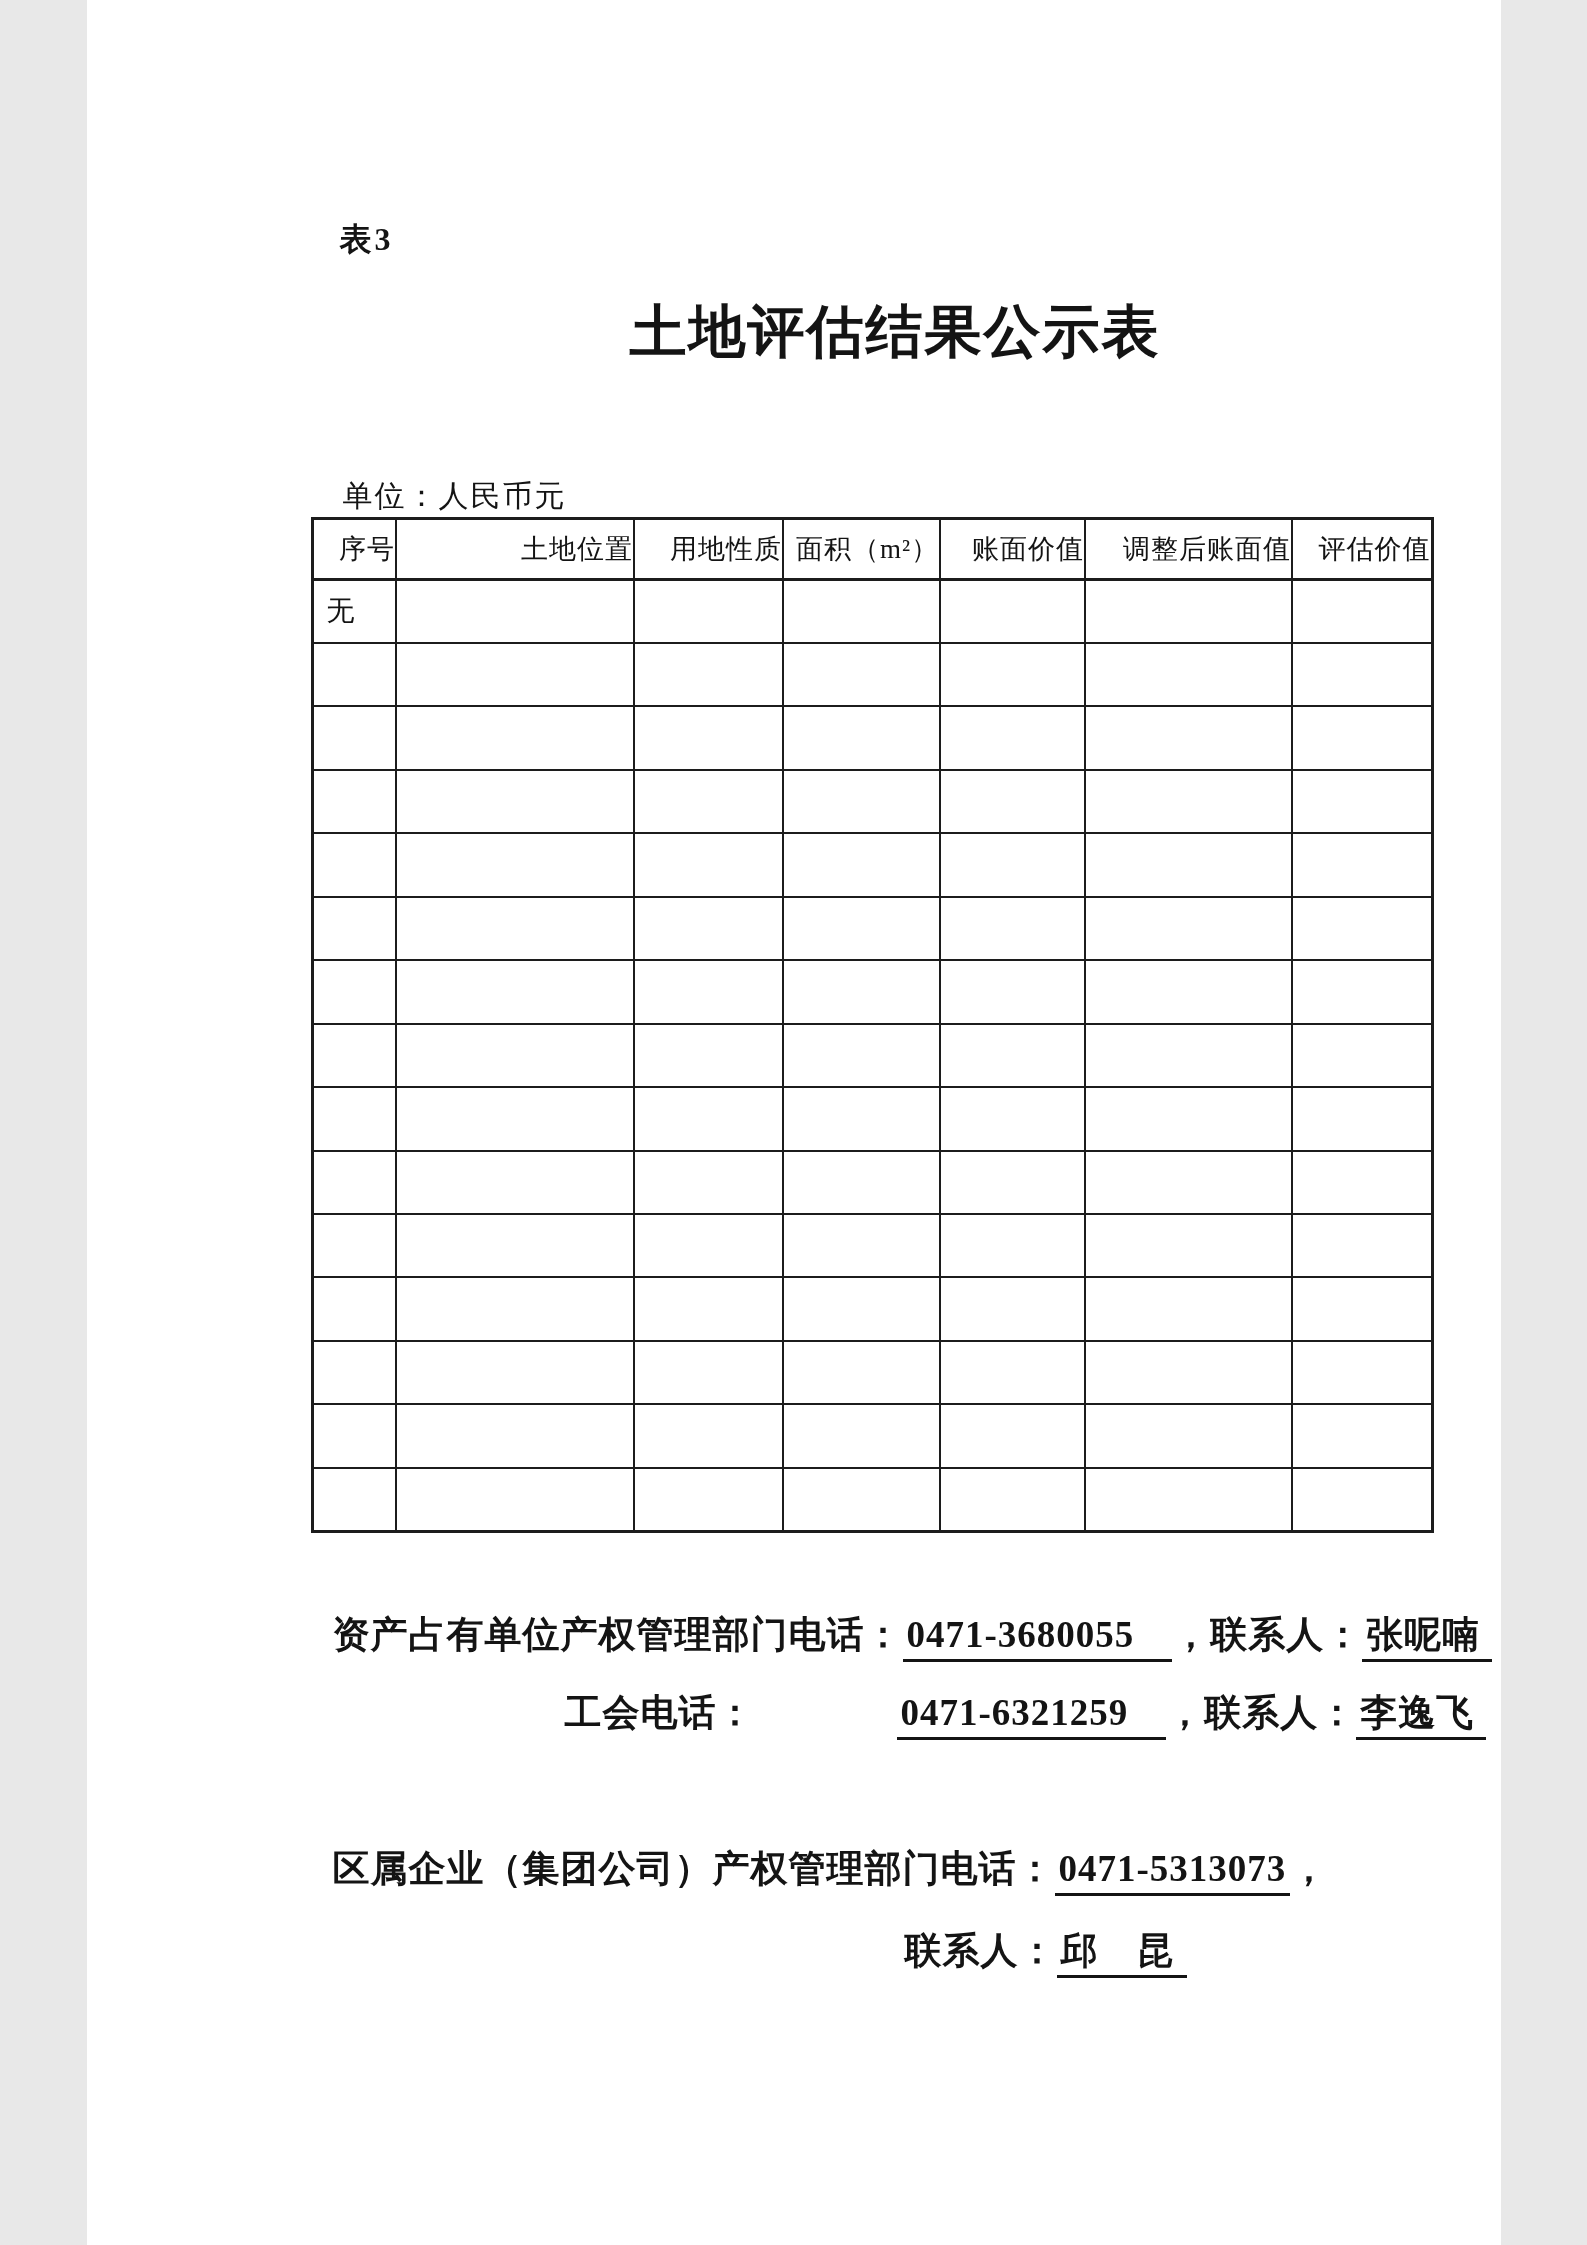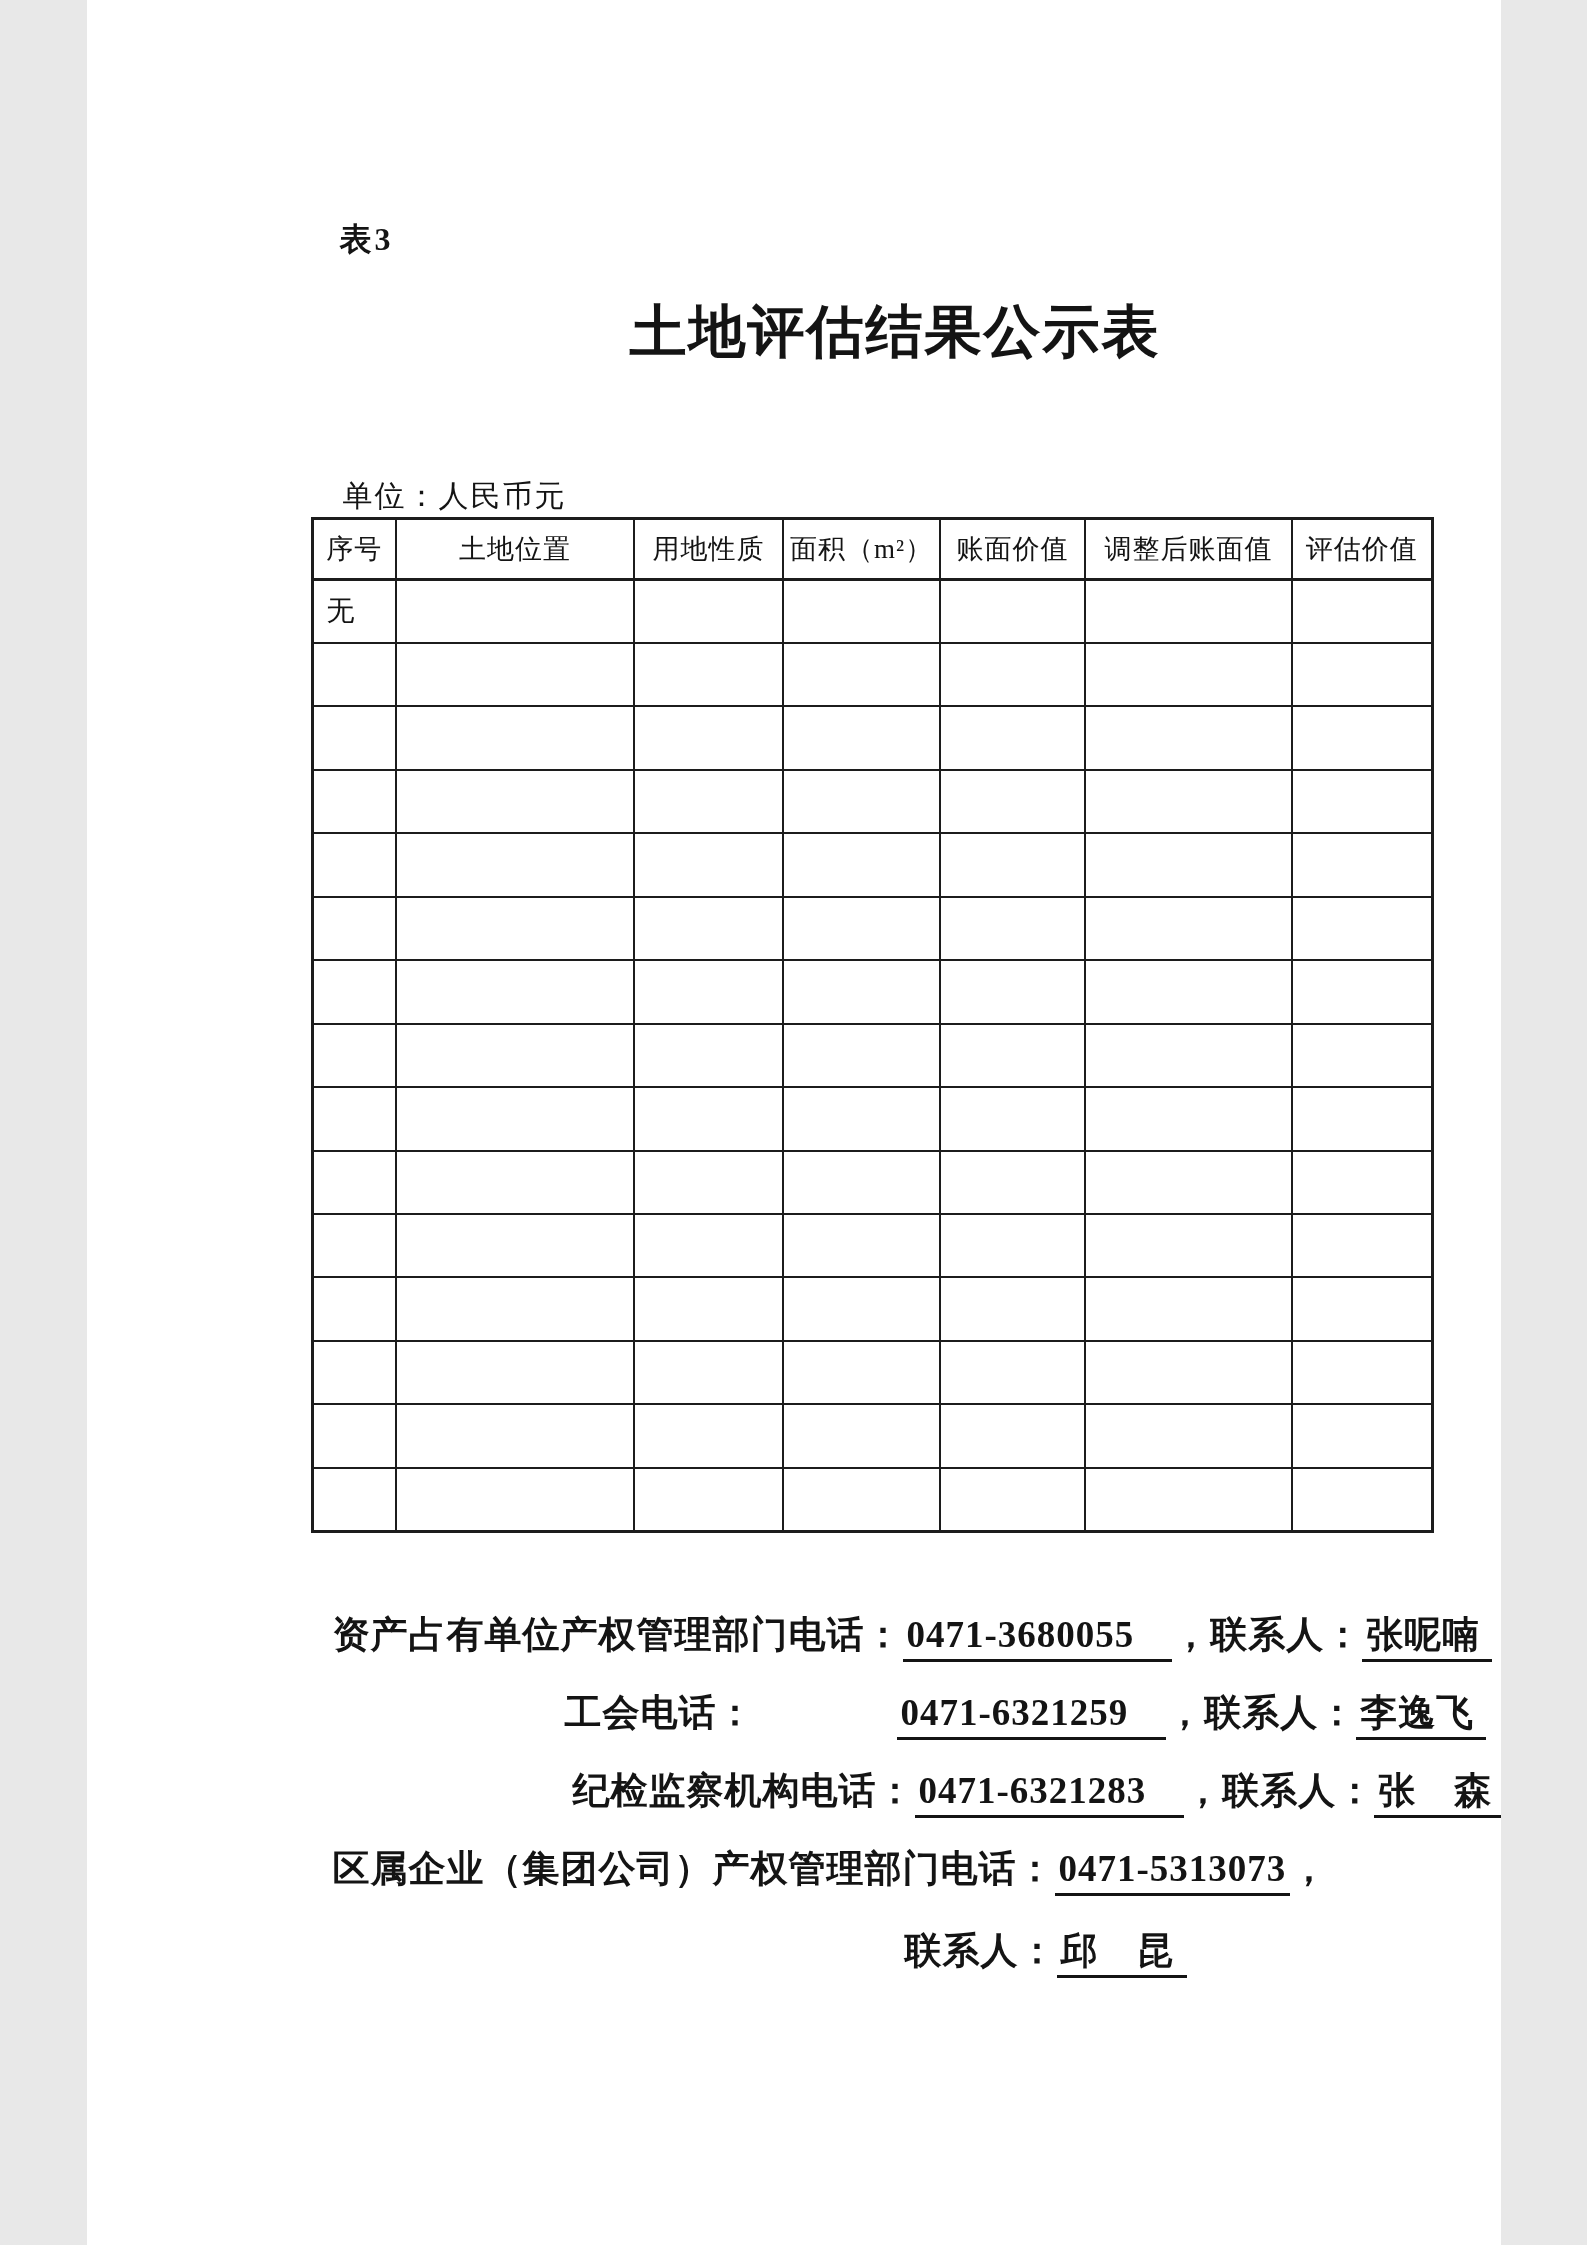--- a/index.html
+++ b/index.html
@@ -40,21 +40,21 @@
     border:3px solid #1c1c1c;
   }
   table.grid th, table.grid td {
     border:2px solid #1c1c1c;
     padding:0;
     overflow:hidden;
   }
   table.grid thead tr { height:61px; }
   table.grid th {
     font-size:27px; font-weight:500; letter-spacing:1px;
-    text-align:center; vertical-align:middle;
+    text-align:right; vertical-align:middle;
     border-bottom:3px solid #1c1c1c;
   }
   table.grid tbody tr { height:63px; }
   table.grid td {
     font-size:28px; vertical-align:middle;
   }
   table.grid td:first-child { text-align:left; padding-left:13px; }
 
   .contact {
     position:absolute;
@@ -251,23 +251,20 @@
   </table>
 
   <div class="contact l1">
     <span>资产占有单位产权管理部门电话：</span><span class="u phone">0471-3680055</span><span>，联系人：</span><span class="u name">张呢喃</span>
   </div>
 
   <div class="contact l2">
     <span>工会电话：</span><span class="spacer"></span><span class="u phone">0471-6321259</span><span>，联系人：</span><span class="u name">李逸飞</span>
   </div>
 
-  <div class="contact l3">
-    <span>纪检监察机构电话：</span><span class="u phone">0471-6321283</span><span>，联系人：</span><span class="u name">张　森</span>
-  </div>
 
   <div class="contact l4">
     <span>区属企业（集团公司）产权管理部门电话：</span><span class="u phone-short">0471-5313073</span><span>，</span>
   </div>
 
   <div class="contact l5">
     <span>联系人：</span><span class="u name">邱　昆</span>
   </div>
 
 </div>

